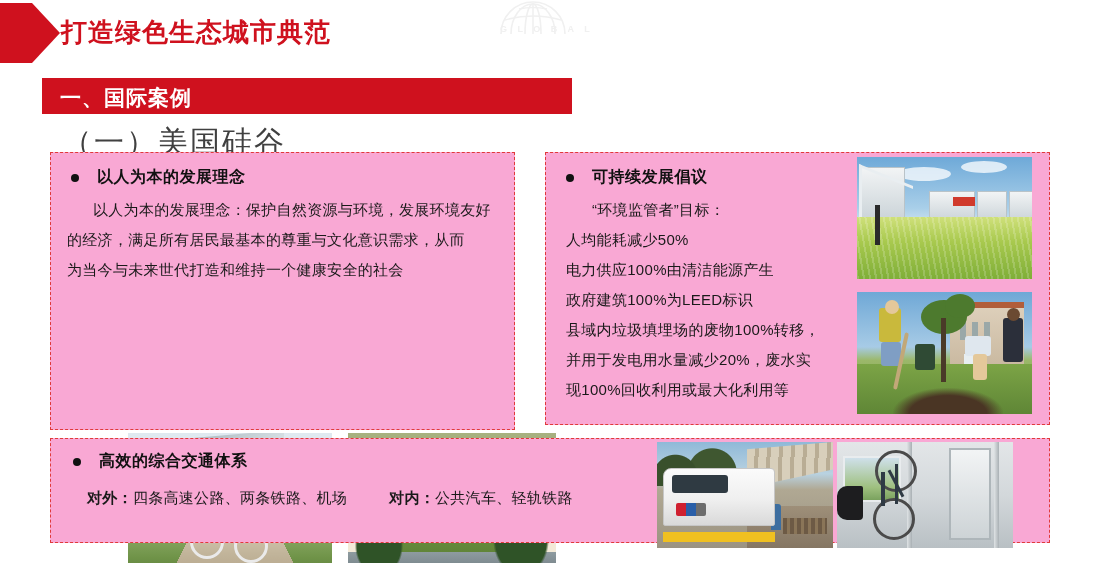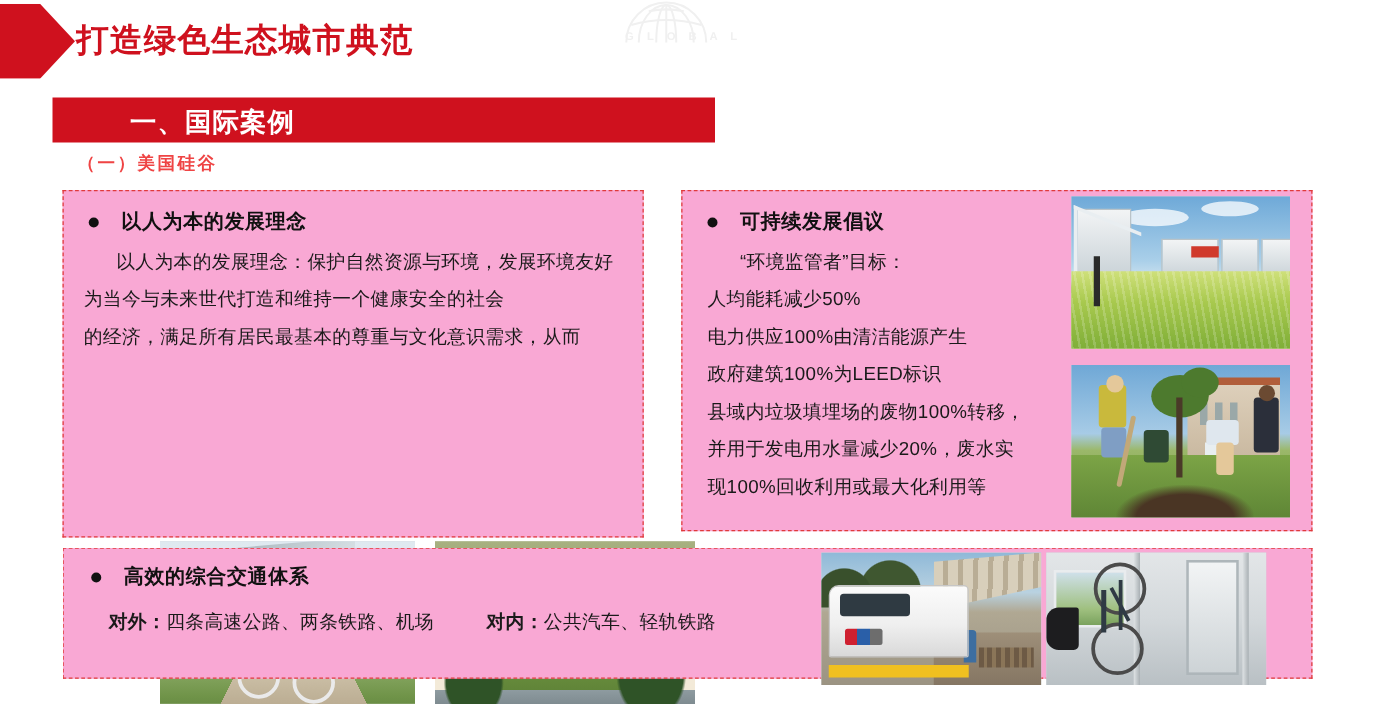--- a/index.html
+++ b/index.html
@@ -36,29 +36,29 @@
 
   
   .section-banner {
     position: absolute; left: 42px; top: 78px;
     width: 530px; height: 36px;
     background: #cf111e;
   }
   .section-banner-label {
     position: absolute; left: 18px; top: 6px;
     font-size: 21px; font-weight: bold; color: #ffffff;
-    letter-spacing: 1px; white-space: nowrap; margin-left: 44px;
+    letter-spacing: 1px; white-space: nowrap;
   }
 
   
   .sub-heading {
     position: absolute; left: 62px; top: 122px;
-    font-size: 14px; color: #ef4444;
+    font-size: 30px; color: #404040;
     font-family: "Liberation Serif", "DejaVu Serif", serif;
-    font-weight: bold;
+    font-weight: normal;
     letter-spacing: 2px; white-space: nowrap;
   }
 
   
   .panel {
     position: absolute;
     border: 1.4px dashed #e03a3a;
     background: #f9a8d4;
   }
   .panel-left   { left: 50px;  top: 152px; width: 465px; height: 278px; }
@@ -245,22 +245,22 @@
 
   <div class="panel panel-left">
 
     <div class="bullet-row lp-bullet">
       <span class="bullet-dot"></span>
       <span class="bullet-title">以人为本的发展理念</span>
     </div>
 
     <div class="body-text lp-text">
       <span class="indent">以人为本的发展理念：保护自然资源与环境，发展环境友好</span>
+      <span class="line">的经济，满足所有居民最基本的尊重与文化意识需求，从而</span>
       <span class="line">为当今与未来世代打造和维持一个健康安全的社会</span>
-      <span class="line">的经济，满足所有居民最基本的尊重与文化意识需求，从而</span>
     </div>
 
     <div class="photo photo-google">
       <div class="pg-sky"></div>
       <div class="pg-building">
         <div class="pg-win" style="left:6px;top:46px;width:26px;height:16px"></div>
         <div class="pg-win" style="left:38px;top:48px;width:26px;height:16px"></div>
         <div class="pg-win" style="left:70px;top:50px;width:26px;height:16px"></div>
         <div class="pg-win" style="left:102px;top:52px;width:26px;height:16px"></div>
       </div>

